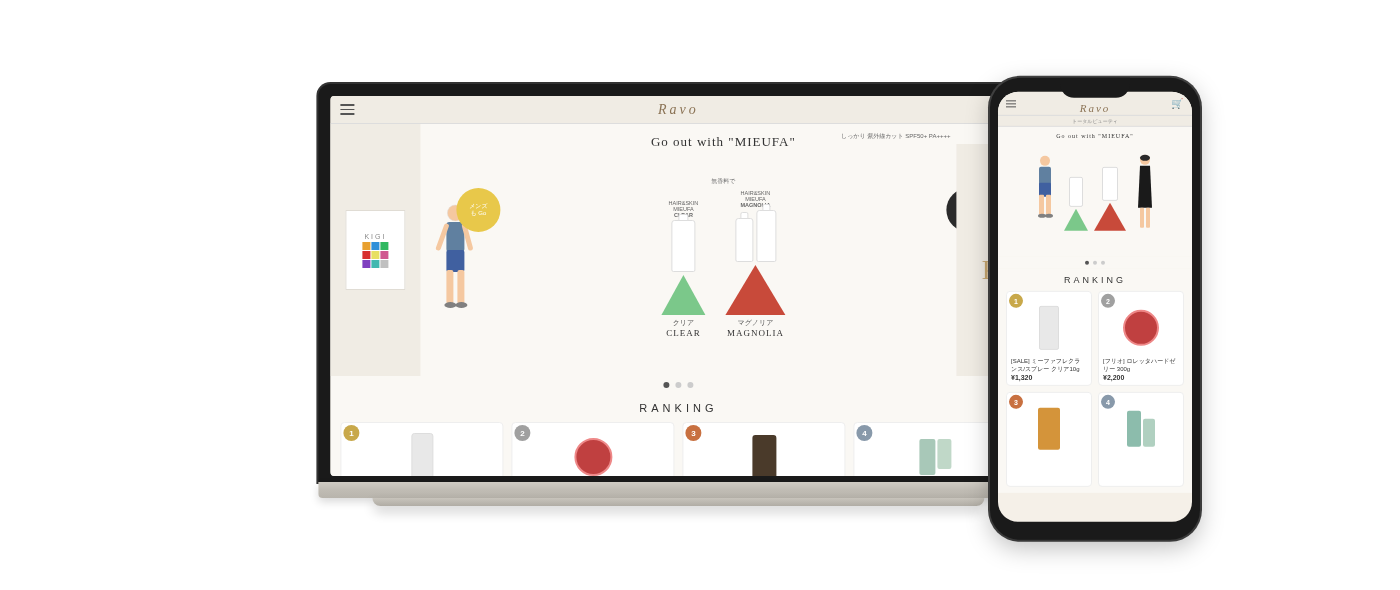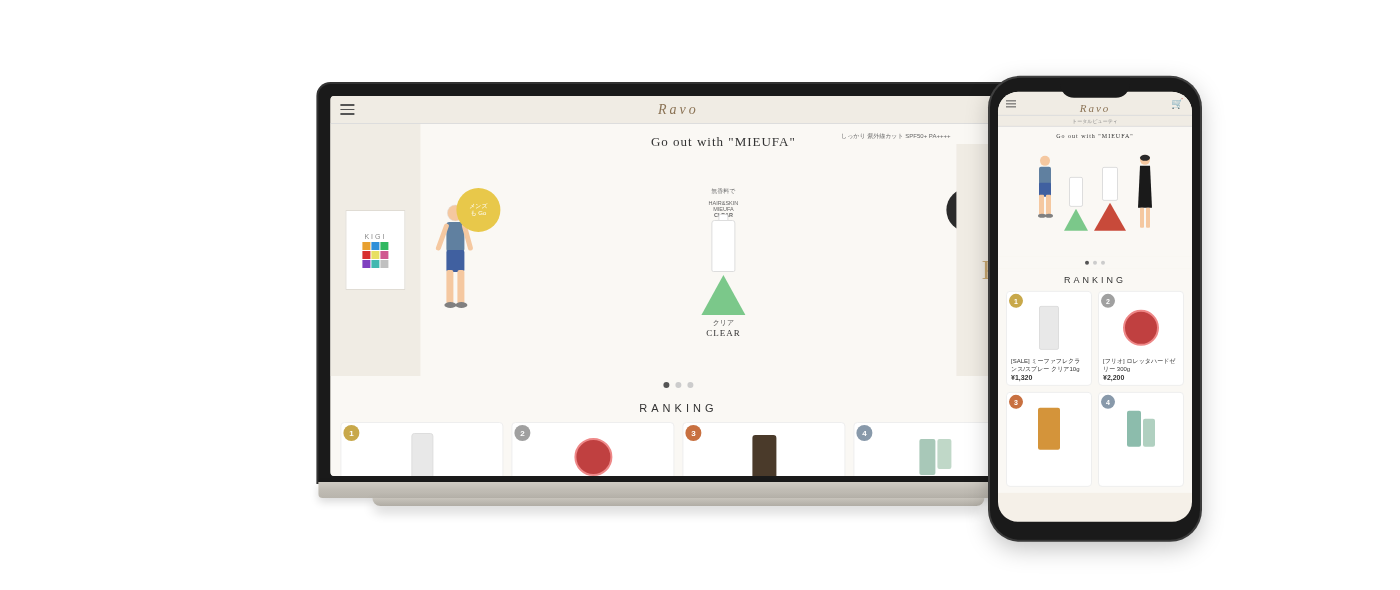--- a/index.html
+++ b/index.html
@@ -614,20 +614,36 @@
                       HAIR&amp;SKIN<br>MIEUFA<br><span style="font-weight:bold;">CLEAR</span>
                     </div>
                     <div style="width:24px; height:52px; background:white; border:1px solid #ddd; border-radius:3px 3px 2px 2px; position:relative;">
                       <div style="width:10px; height:7px; background:white; border:1px solid #ddd; border-radius:2px 2px 0 0; position:absolute; top:-7px; left:50%; transform:translateX(-50%);"></div>
                     </div>
                     <div style="width:0; height:0; border-left:22px solid transparent; border-right:22px solid transparent; border-bottom:40px solid #7bc88a; margin:3px 0;"></div>
                     <div style="font-size:7px; color:#555; font-family:sans-serif;">クリア</div>
                     <div style="font-size:9px; color:#333; font-family:Georgia,serif; letter-spacing:1px;">CLEAR</div>
                   </div>
 
+                  <div class="bottle-group">
+                    <div style="font-size:5.5px; color:#666; font-family:sans-serif; text-align:center; margin-bottom:2px;">
+                      HAIR&amp;SKIN<br>MIEUFA<br><span style="font-weight:bold;">MAGNOLIA</span>
+                    </div>
+                    <div style="display:flex; gap:3px; align-items:flex-end;">
+                      <div style="width:18px; height:44px; background:white; border:1px solid #ddd; border-radius:3px 3px 2px 2px; position:relative;">
+                        <div style="width:8px; height:7px; background:white; border:1px solid #ddd; border-radius:2px 2px 0 0; position:absolute; top:-7px; left:50%; transform:translateX(-50%);"></div>
+                      </div>
+                      <div style="width:20px; height:52px; background:white; border:1px solid #ddd; border-radius:3px 3px 2px 2px; position:relative;">
+                        <div style="width:8px; height:7px; background:white; border:1px solid #ddd; border-radius:2px 2px 0 0; position:absolute; top:-7px; left:50%; transform:translateX(-50%);"></div>
+                      </div>
+                    </div>
+                    <div style="width:0; height:0; border-left:30px solid transparent; border-right:30px solid transparent; border-bottom:50px solid #c84a3a; margin:3px 0;"></div>
+                    <div style="font-size:7px; color:#555; font-family:sans-serif;">マグノリア</div>
+                    <div style="font-size:9px; color:#333; font-family:Georgia,serif; letter-spacing:1px;">MAGNOLIA</div>
+                  </div>
 
                 </div>
               </div>
 
               <div class="figure-female" style="position:relative;">
                 <div class="bubble-women" style="font-size:6px; line-height:1.2;">女子会<br>へ Go</div>
                 <svg viewBox="0 0 50 140" class="figure-svg">
 
                   <circle cx="25" cy="13" r="8" fill="#f5c8a0" stroke="#ddd" stroke-width="0.5"></circle>
 

